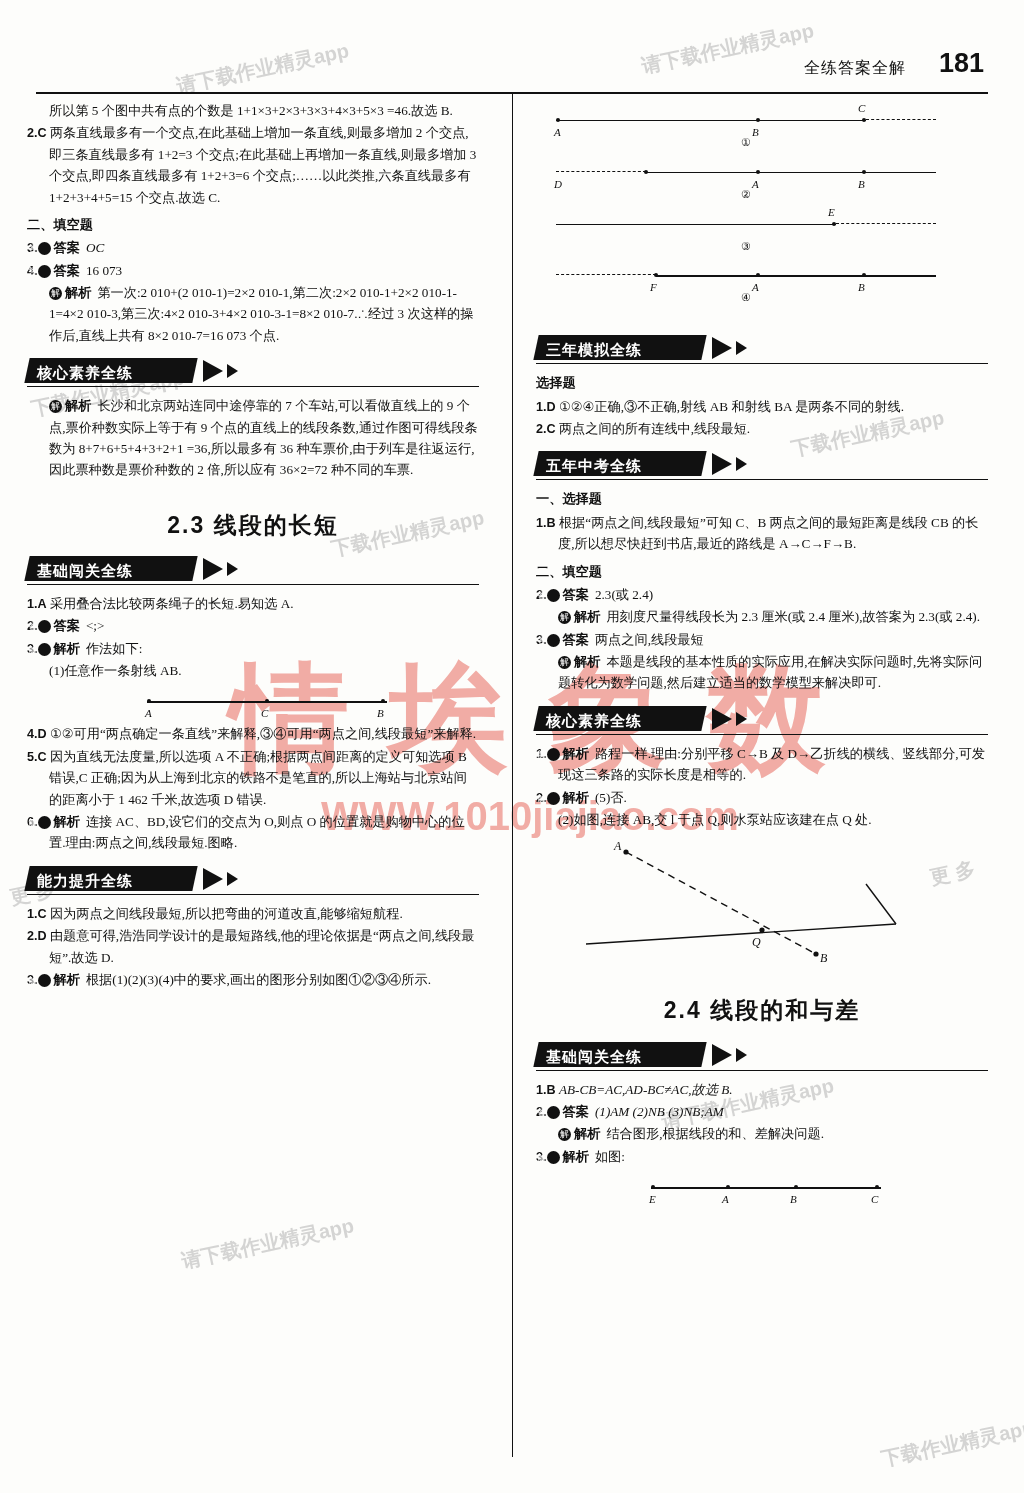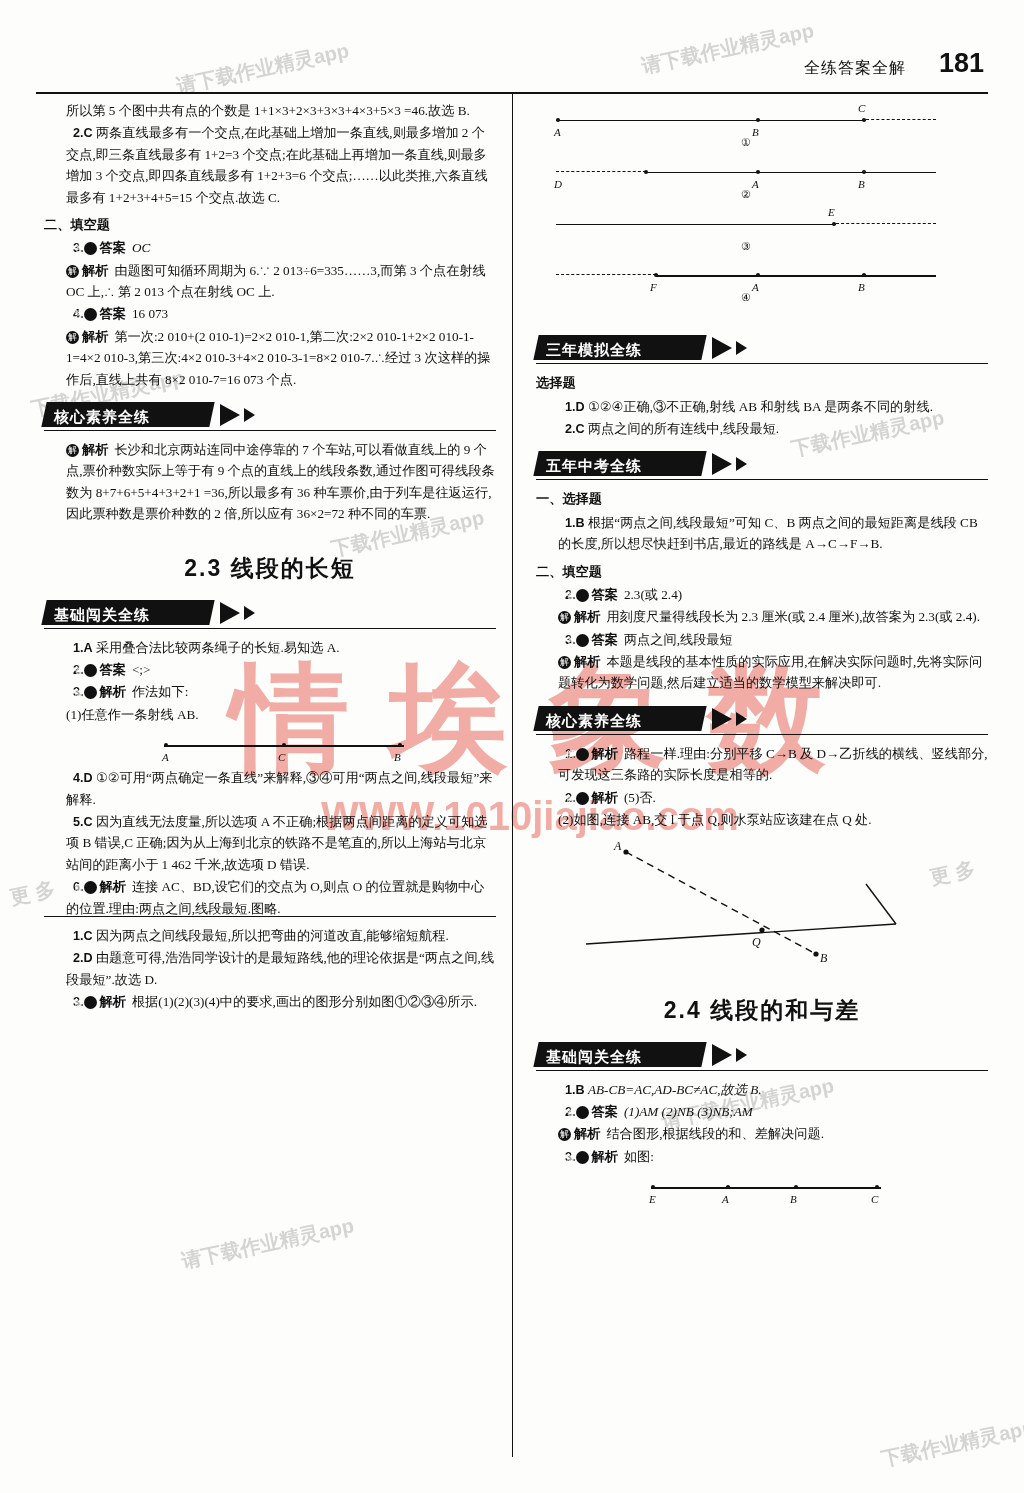--- a/index.html
+++ b/index.html
@@ -33,30 +33,30 @@
     position:absolute;left:36px;right:36px;top:92px;height:2px;background:#111;
   }
   .rule-mid{
     position:absolute;left:512px;top:92px;bottom:36px;width:1px;background:#111;
   }
   
   .col{
     position:absolute;top:100px;width:452px;
     font-size:13.2px;line-height:1.62;
   }
-  .col-left{left:44px;}
+  .col-left{left:27px;}
   .col-right{left:536px;}
 
   p{margin:0 0 1px 0;}
   .hang{ padding-left:22px; text-indent:-22px; }
   .hang2{ padding-left:22px; }
   .it{ font-style:italic; font-family:"Liberation Serif",serif;}
 
   
-  .lbl{ font-weight:bold; font-family:"Liberation Sans","DejaVu Sans",sans-serif; font-size:12.6px;margin-left:29px;}
+  .lbl{ font-weight:bold; font-family:"Liberation Sans","DejaVu Sans",sans-serif; font-size:12.6px;}
 
   
   .bmark{
     display:inline-block;width:13px;height:13px;border-radius:50%;
     background:#111;color:#fff;font-size:9px;line-height:13px;text-align:center;
     vertical-align:1px;margin-right:3px;
     font-family:"Liberation Sans","DejaVu Sans",sans-serif;
   }
   .kw{ font-weight:bold; margin-right:6px; }
 
@@ -160,23 +160,20 @@
     <p class="hang">
       <span class="lbl">2.C</span>
       <span>两条直线最多有一个交点,在此基础上增加一条直线,则最多增加 2 个交点,即三条直线最多有 1+2=3 个交点;在此基础上再增加一条直线,则最多增加 3 个交点,即四条直线最多有 1+2+3=6 个交点;……以此类推,六条直线最多有 1+2+3+4+5=15 个交点.故选 C.</span>
     </p>
 
     <p class="sub-h">二、填空题</p>
 
     <p class="hang">
       <span class="lbl">3.</span><span class="bmark">答</span><span class="kw">答案</span><span class="it">OC</span>
     </p>
-    <p class="hang2">
-      <span class="bmark">解</span><span class="kw">解析</span><span>由题图可知循环周期为 6.∵ 2 013÷6=335……3,而第 3 个点在射线 OC 上,∴ 第 2 013 个点在射线 OC 上.</span>
-    </p>
 
     <p class="hang">
       <span class="lbl">4.</span><span class="bmark">答</span><span class="kw">答案</span><span>16 073</span>
     </p>
     <p class="hang2">
       <span class="bmark">解</span><span class="kw">解析</span><span>第一次:2 010+(2 010-1)=2×2 010-1,第二次:2×2 010-1+2×2 010-1-1=4×2 010-3,第三次:4×2 010-3+4×2 010-3-1=8×2 010-7.∴经过 3 次这样的操作后,直线上共有 8×2 010-7=16 073 个点.</span>
     </p>
 
     <div class="banner">
       <div class="bg"></div>
@@ -233,20 +230,26 @@
 
     <p class="hang">
       <span class="lbl">5.C</span>
       <span>因为直线无法度量,所以选项 A 不正确;根据两点间距离的定义可知选项 B 错误,C 正确;因为从上海到北京的铁路不是笔直的,所以上海站与北京站间的距离小于 1 462 千米,故选项 D 错误.</span>
     </p>
 
     <p class="hang">
       <span class="lbl">6.</span><span class="bmark">解</span><span class="kw">解析</span><span>连接 AC、BD,设它们的交点为 O,则点 O 的位置就是购物中心的位置.理由:两点之间,线段最短.图略.</span>
     </p>
 
+    <div class="banner">
+      <div class="bg"></div>
+      <div class="tx">能力提升全练</div>
+      <div class="tri"></div>
+      <div class="tri2"></div>
+    </div>
     <div class="banner-rule"></div>
 
     <p class="hang">
       <span class="lbl">1.C</span>
       <span>因为两点之间线段最短,所以把弯曲的河道改直,能够缩短航程.</span>
     </p>
     <p class="hang">
       <span class="lbl">2.D</span>
       <span>由题意可得,浩浩同学设计的是最短路线,他的理论依据是“两点之间,线段最短”.故选 D.</span>
     </p>

